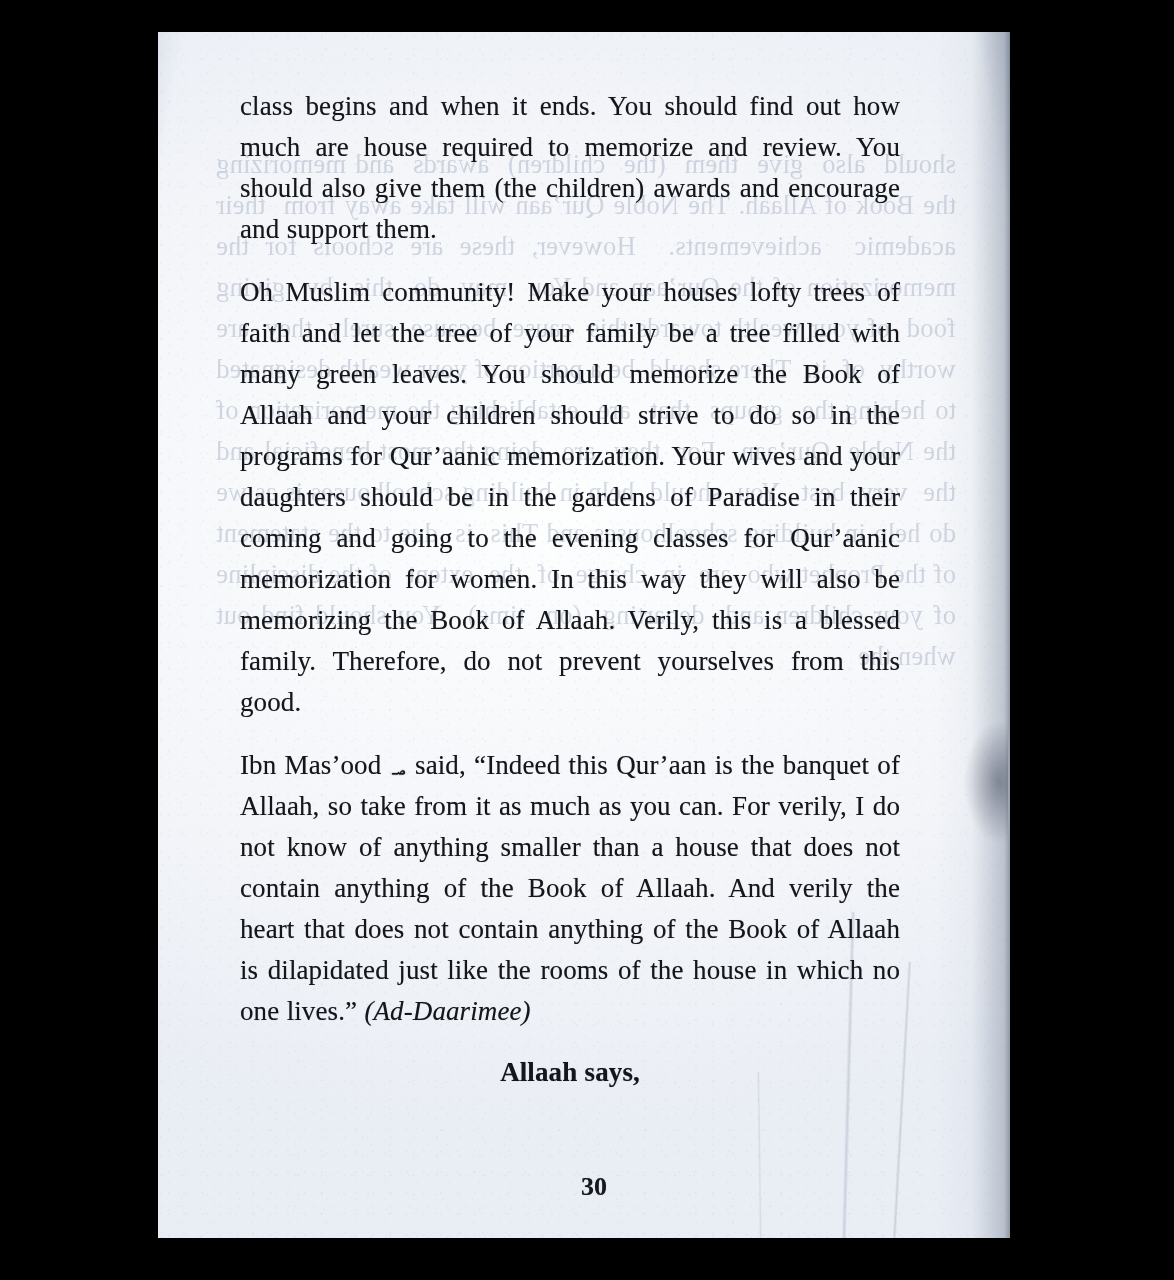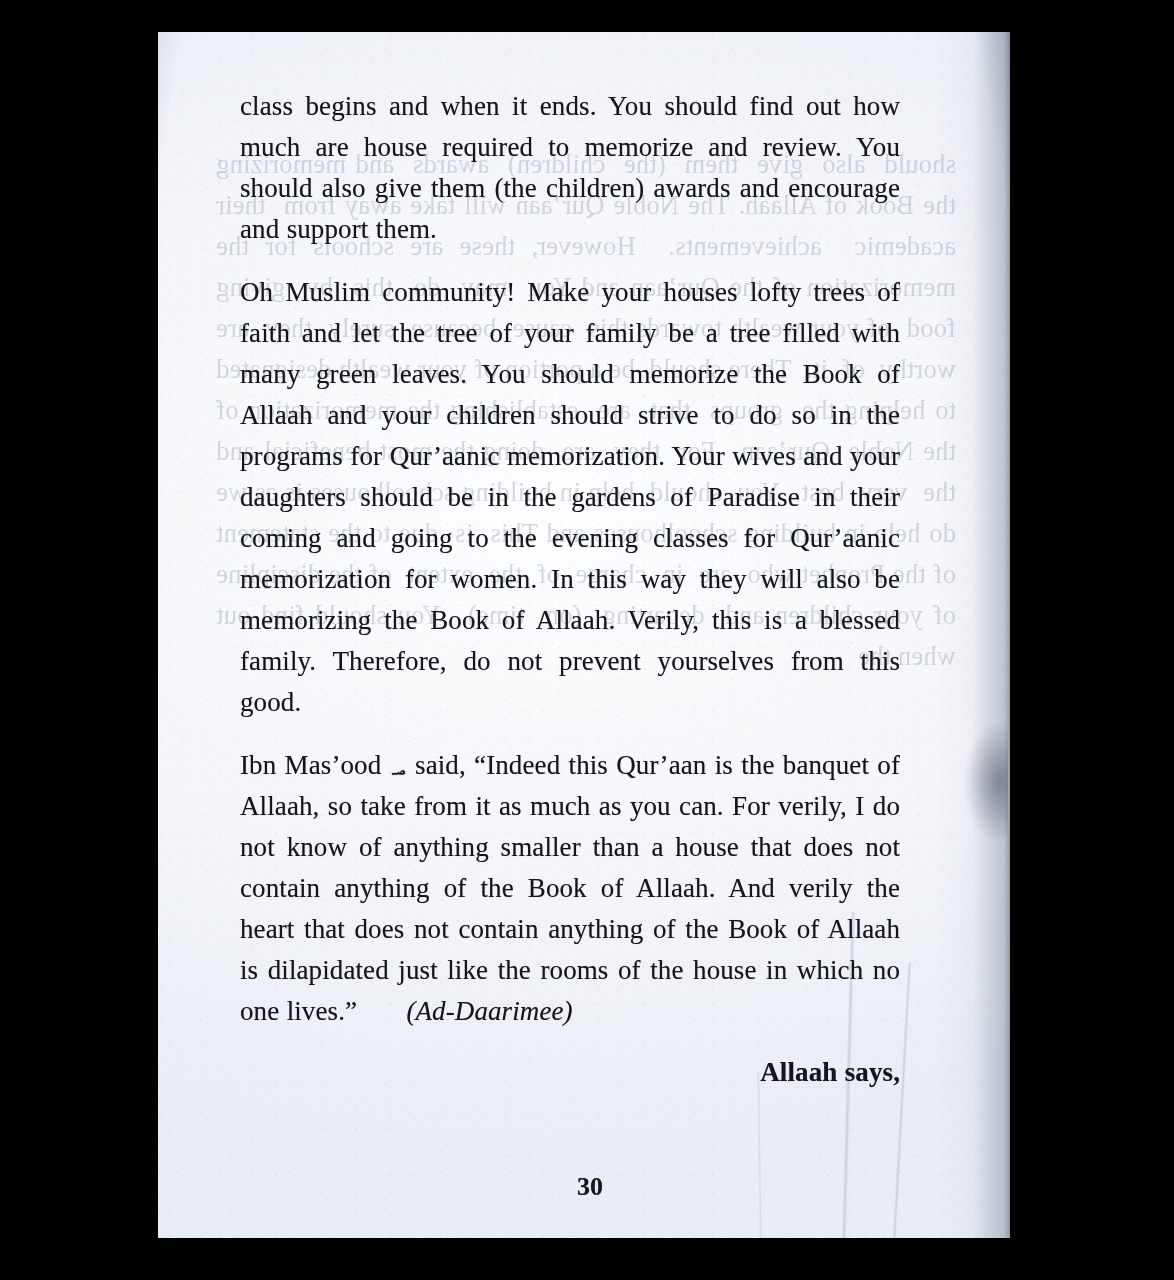--- a/index.html
+++ b/index.html
@@ -127,41 +127,40 @@
   .honorific {
     display: inline-block;
     font-size: 19px;
     line-height: 1;
     vertical-align: 0.10em;
     color: #14161c;
     transform: scaleX(1.25);
     margin: 0 3px;
     text-shadow: 0 0 1.1px rgba(20,22,28,0.9);
   }
-  .italic { font-style: italic; margin-left: 42px; }
+  .italic { font-style: italic; }
 
   
   #allaah-says-line {
     font-weight: bold;
-    text-align: right;
+    text-align: center;
   }
 
   
   #folio {
     position: absolute;
-    left: 0;
+    left: 12px;
     top: 1140px;
     width: 848px;
     text-align: center;
     font-size: 26px;
     font-weight: bold;
     color: #16181e;
     font-family: "Liberation Serif", "DejaVu Serif", serif;
     text-shadow: 0 0 0.7px rgba(20,22,28,0.45);
-    padding-left: 8px;
   }
 </style>
 </head>
 <body>
 
 <div id="scan-root">
 
   <div id="page-sheet">
 
     <div id="paper-grain"></div>

